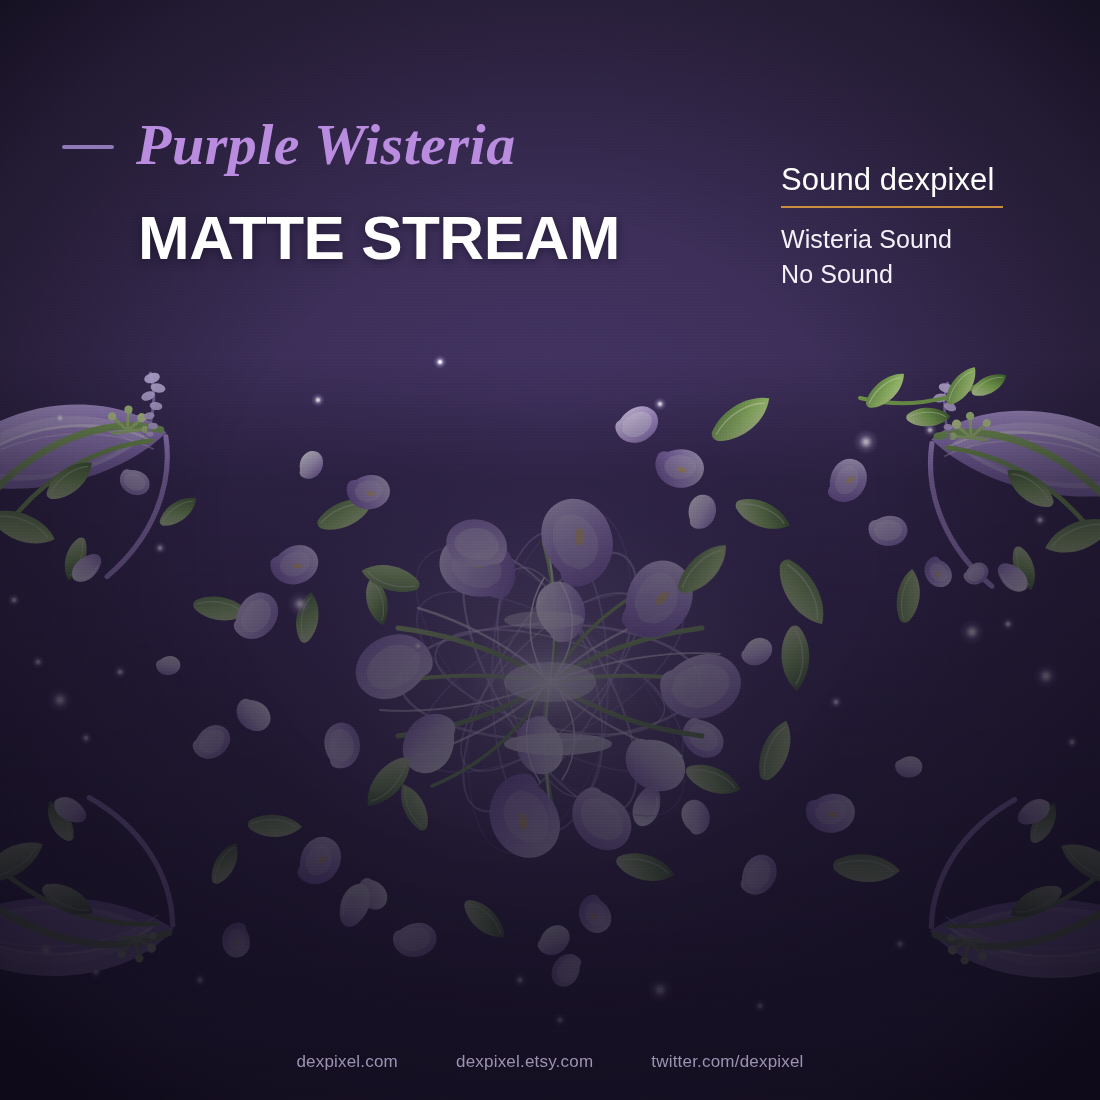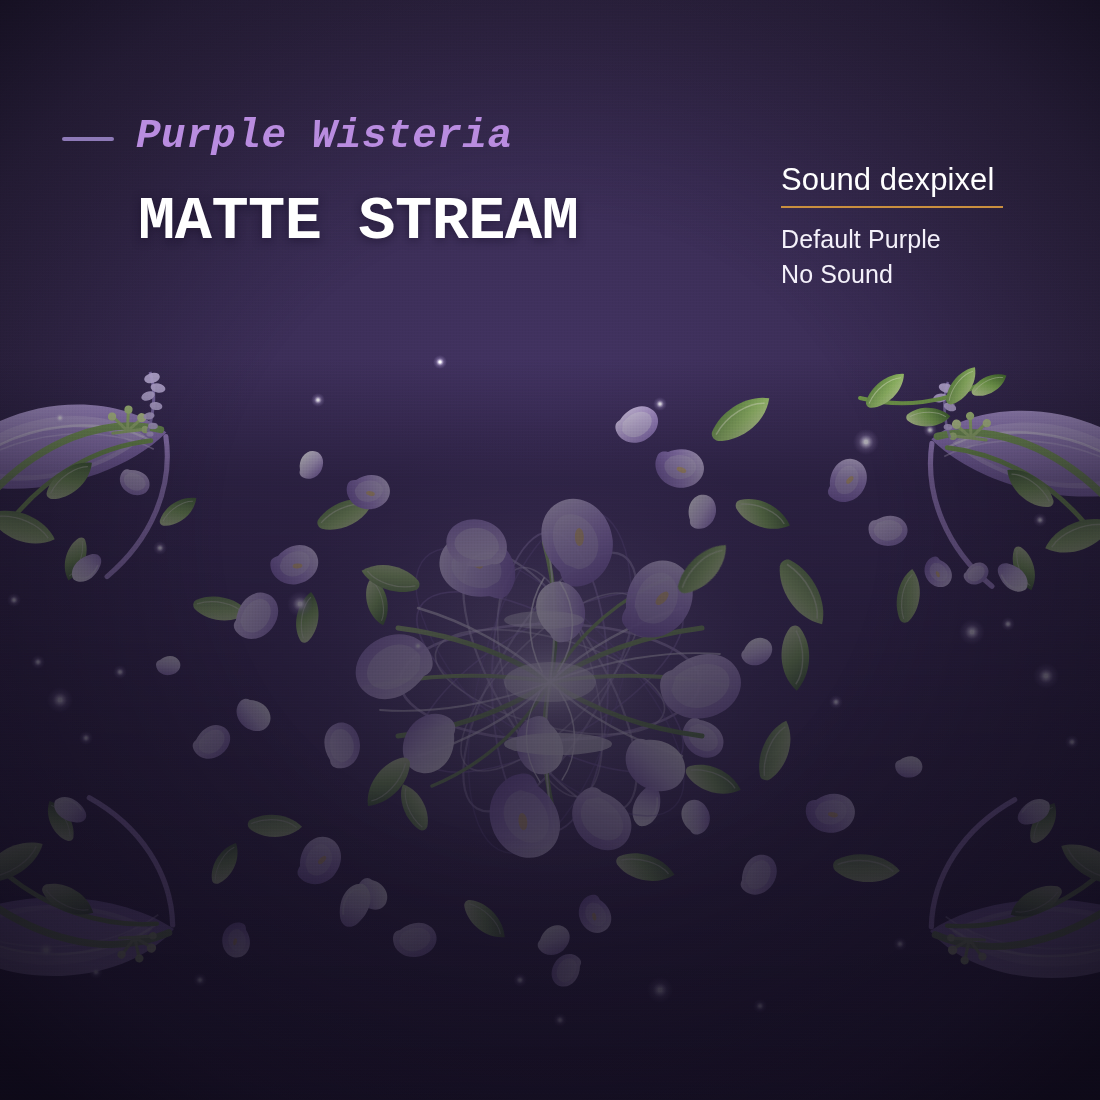--- a/index.html
+++ b/index.html
@@ -54,34 +54,34 @@
 
   .kicker-wrap {
     position:absolute; left:62px; top:118px;
     display:flex; align-items:center; gap:22px;
   }
   .kicker-dash {
     width:52px; height:4px; border-radius:2px;
     background:#8e7ab8;
   }
   .kicker {
-    font-family:Liberation Mono, monospace;
+    font-family:Liberation Serif, serif;
     font-style:italic;
     font-weight:700;
-    font-size:41px;
+    font-size:58px;
     line-height:1;
     letter-spacing:.5px;
     color:#b98ce0;
     white-space:nowrap;
     transform:translateY(-2px);
   }
 
   .headline {
-    position:absolute; left:138px; top:190px;
-    font-family:Liberation Mono, monospace;
+    position:absolute; left:138px; top:206px;
+    font-family:Liberation Sans, sans-serif;
     font-weight:700;
     font-size:62px;
     line-height:1.03;
     letter-spacing:-.5px;
     color:#ffffff;
     text-shadow:0 2px 10px rgba(20,12,36,.55);
   }
   .headline .l2 { display:block; }
 
   
@@ -462,20 +462,25 @@
     </div>
 
     <h1 class="headline">
       <span class="l1">MATTE STREAM</span>
     </h1>
 
     <div id="sound-panel">
       <div class="sound-title">Sound dexpixel</div>
       <div class="sound-rule"></div>
       <div class="sound-list">
-        <div class="sound-item">Default Purple</div>
+        <div class="sound-item">Wisteria Sound</div>
         <div class="sound-item">No Sound</div>
       </div>
     </div>
   </div>
 
+  <div id="footer">
+    <span class="flink">dexpixel.com</span>
+    <span class="flink">dexpixel.etsy.com</span>
+    <span class="flink">twitter.com/dexpixel</span>
+  </div>
 
 </div>
 
 </body></html>

